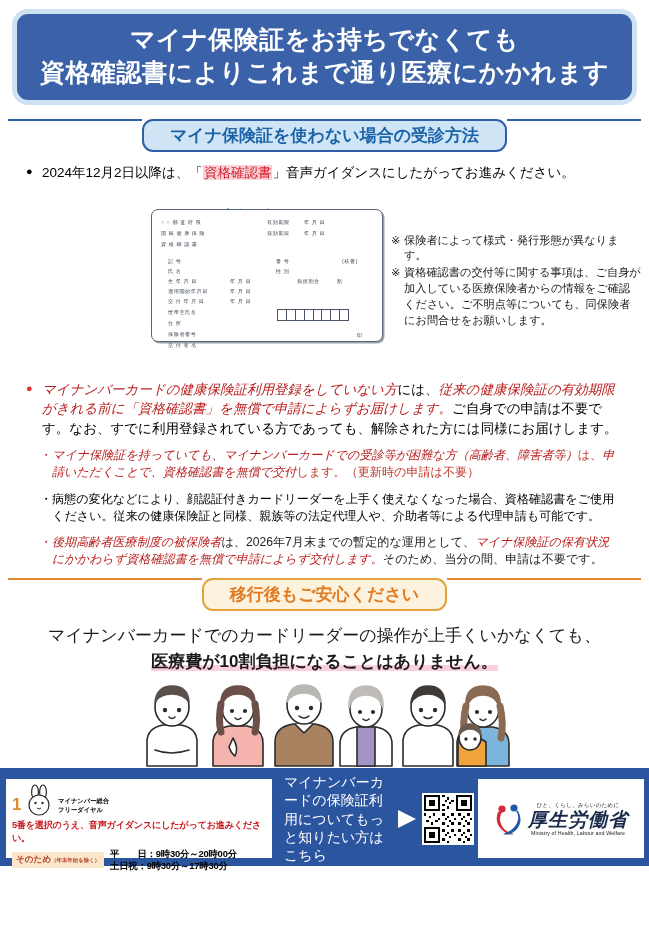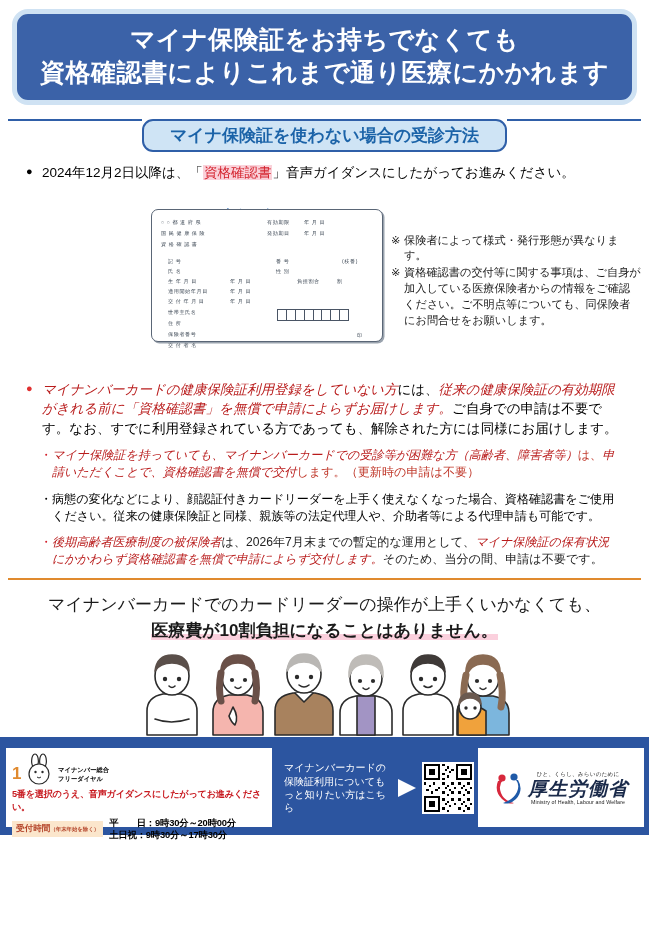--- a/index.html
+++ b/index.html
@@ -160,21 +160,21 @@
   .tel-note { color: #c81a20; font-size: 9.2px; font-weight: bold; margin-top: 1px; letter-spacing: -0.3px; }
   .hours-row { display: flex; align-items: center; margin-top: 3px; }
   .hours-badge {
     background: #fbe6cc; color: #b4442a; font-weight: bold;
     font-size: 8.6px; padding: 2px 4px; white-space: nowrap;
   }
   .hours-badge small { font-size: 5.4px; font-weight: bold; }
   .hours-text { font-size: 9.4px; font-weight: bold; line-height: 1.28; margin-left: 6px; letter-spacing: -0.2px; }
 
   .foot-qr { flex: 1; display: flex; align-items: center; padding-left: 8px; color: #ffffff; }
-  .qr-text { font-size: 10px; line-height: 1.32; width: 108px; }
+  .qr-text { font-size: 14px; line-height: 1.32; width: 108px; }
   .qr-arrow { margin: 0 4px; }
   .qr-box { width: 52px; height: 52px; background: #fff; padding: 2px; }
 
   .foot-logo {
     flex: 0 0 166px; background: #ffffff;
     margin: 4px 6px 4px 4px;
     display: flex; align-items: center; justify-content: center;
   }
   .logo-txt { margin-left: 4px; }
   .logo-tag { font-size: 5.6px; text-align: center; color: #222; letter-spacing: 0.2px; }
@@ -276,20 +276,21 @@
   <div class="txt">病態の変化などにより、顔認証付きカードリーダーを上手く使えなくなった場合、資格確認書をご使用ください。従来の健康保険証と同様、親族等の法定代理人や、介助者等による代理申請も可能です。</div>
 </div>
 
 <div class="sub-row">
   <div class="dot" style="color:#d31f2a">・</div>
   <div class="txt"><span class="hl-red">後期高齢者医療制度の被保険者</span><span style="color:#222">は、2026年7月末までの暫定的な運用として、</span><span class="hl-red">マイナ保険証の保有状況にかかわらず資格確認書を無償で申請によらず交付します。</span><span style="color:#222">そのため、当分の間、申請は不要です。</span></div>
 </div>
 
 <div class="sec-head" style="margin-top:10px">
   <div class="sec-rule orange"></div>
+  <div class="sec-pill orange">移行後もご安心ください</div>
   <div class="sec-rule orange"></div>
 </div>
 
 <div class="reassure">
   <div>マイナンバーカードでのカードリーダーの操作が上手くいかなくても、</div>
   <div class="b2"><span class="hl-pink-under">医療費が10割負担になることはありません。</span></div>
 </div>
 
 <div class="people">
 <svg width="400" height="88" viewBox="0 0 400 88">
@@ -371,21 +372,21 @@
         <circle cx="30.5" cy="19" r="1.2" fill="#2b2b2b"></circle>
         <path d="M25 24 q2 2 4 0" stroke="#2b2b2b" stroke-width="1" fill="none"></path>
       </svg>
       <div class="tel-labels">
         <div>マイナンバー総合</div>
         <div>フリーダイヤル</div>
       </div>
     </div>
     <div class="tel-note">5番を選択のうえ、音声ガイダンスにしたがってお進みください。</div>
     <div class="hours-row">
-      <div class="hours-badge"><span>受付時間</span><small>（年末年始を除く）</small></div>
+      <div class="hours-badge"><span>そのため</span><small>（年末年始を除く）</small></div>
       <div class="hours-text">
         <div>平　　日：9時30分～20時00分</div>
         <div>土日祝：9時30分～17時30分</div>
       </div>
     </div>
   </div>
 
   <div class="foot-qr">
     <div class="qr-text">マイナンバーカードの保険証利用についてもっと知りたい方はこちら</div>
     <svg class="qr-arrow" width="22" height="30" viewBox="0 0 22 30">

